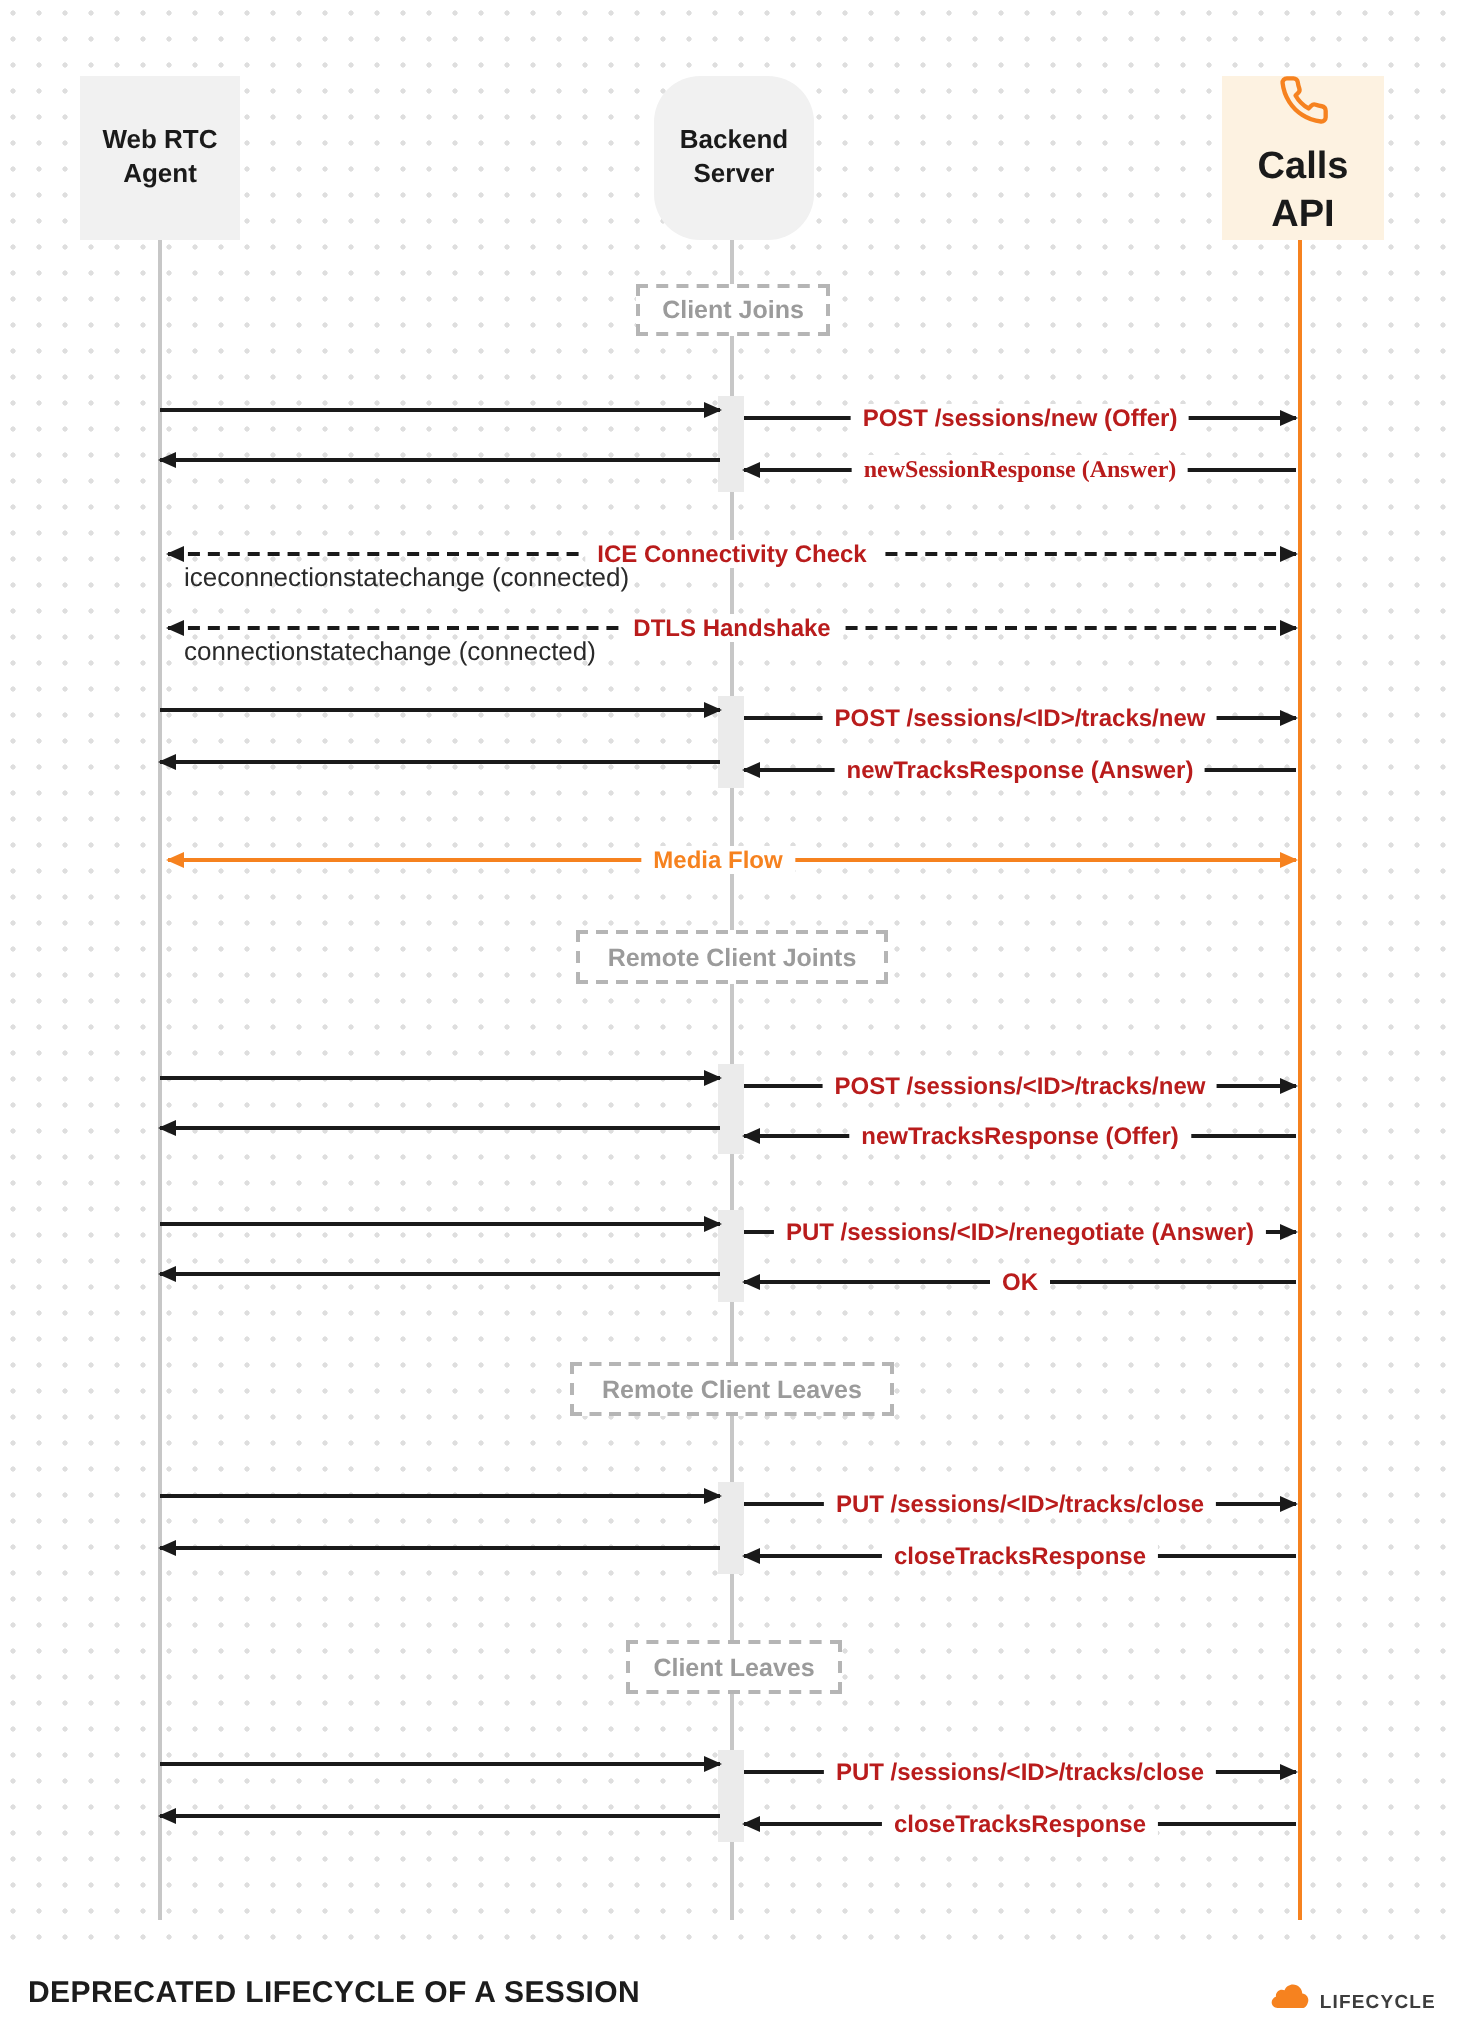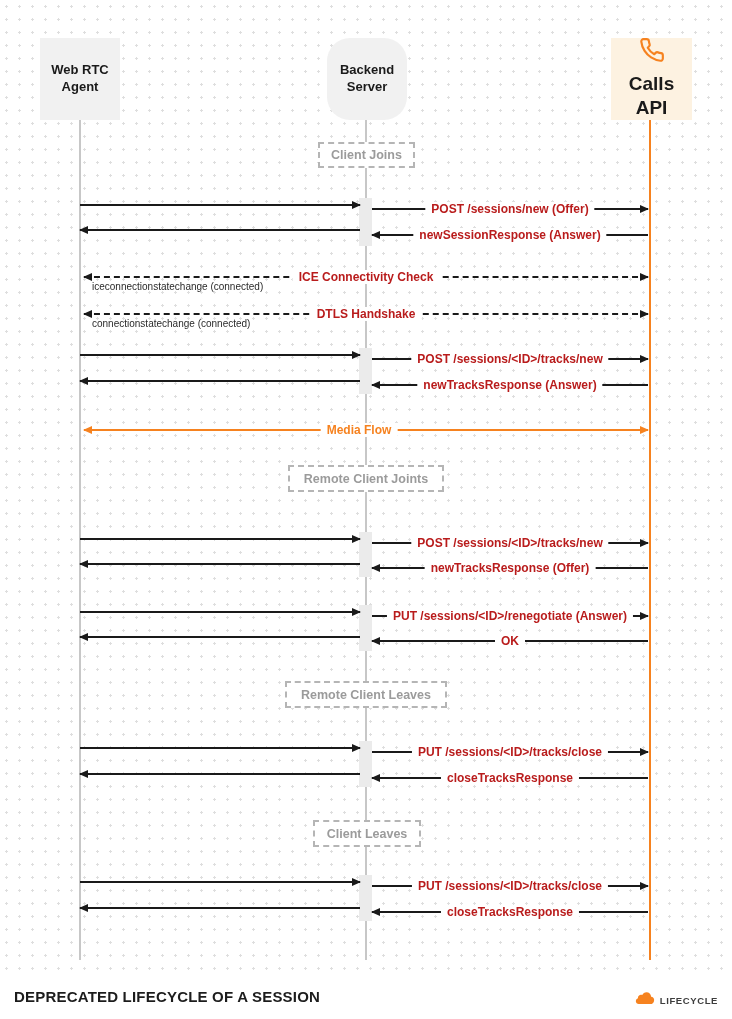--- a/index.html
+++ b/index.html
@@ -54,21 +54,21 @@
   .msg.orange.both::after { border-left-color:#f6821f; }
   .msg.orange.both::before { border-right-color:#f6821f; }
 
   
   .msg-label {
     position:absolute; transform:translate(-50%,-50%);
     background:#fff; padding:0 6px; font-size:12px; font-weight:bold;
     color:#b91c1c; white-space:nowrap; z-index:4;
   }
   .msg-label.orange { color:#f6821f; }
-  .note { position:absolute; font-size:10px; color:#2a2a2a; white-space:nowrap; z-index:4; background:transparent; }
+  .note { position:absolute; font-size:13px; color:#2a2a2a; white-space:nowrap; z-index:4; background:transparent; }
 
   
   .phase {
     position:absolute; background:#fff; border:2px dashed #b5b5b5;
     color:#9b9b9b; font-weight:bold; font-size:12.5px;
     display:flex; align-items:center; justify-content:center;
     white-space:nowrap; z-index:6;
   }
 
   
@@ -113,21 +113,21 @@
 
   <div class="phase" style="left:318px;top:142px;width:97px;height:26px;">
     <span>Client Joins</span>
   </div>
 
   <div class="msg right" style="left:80px;top:204px;width:280px;"></div>
   <div class="msg right" style="left:372px;top:208px;width:276px;"></div>
   <span class="msg-label" style="left:510px;top:209px;">POST /sessions/new (Offer)</span>
 
   <div class="msg left" style="left:372px;top:234px;width:276px;"></div>
-  <span class="msg-label" style="left:510px;top:235px;">newSessionResponse (Answer)</span>
+  <span class="msg-label" style="left:510px;top:235px;font-family:Liberation Serif, serif;">newSessionResponse (Answer)</span>
   <div class="msg left" style="left:80px;top:229px;width:280px;"></div>
 
   <div class="msg dashed both" style="left:84px;top:276px;width:564px;"></div>
   <span class="msg-label" style="left:366px;top:277px;">ICE Connectivity Check</span>
   <span class="note" style="left:92px;top:281px;">iceconnectionstatechange (connected)</span>
 
   <div class="msg dashed both" style="left:84px;top:313px;width:564px;"></div>
   <span class="msg-label" style="left:366px;top:314px;">DTLS Handshake</span>
   <span class="note" style="left:92px;top:318px;">connectionstatechange (connected)</span>
 

